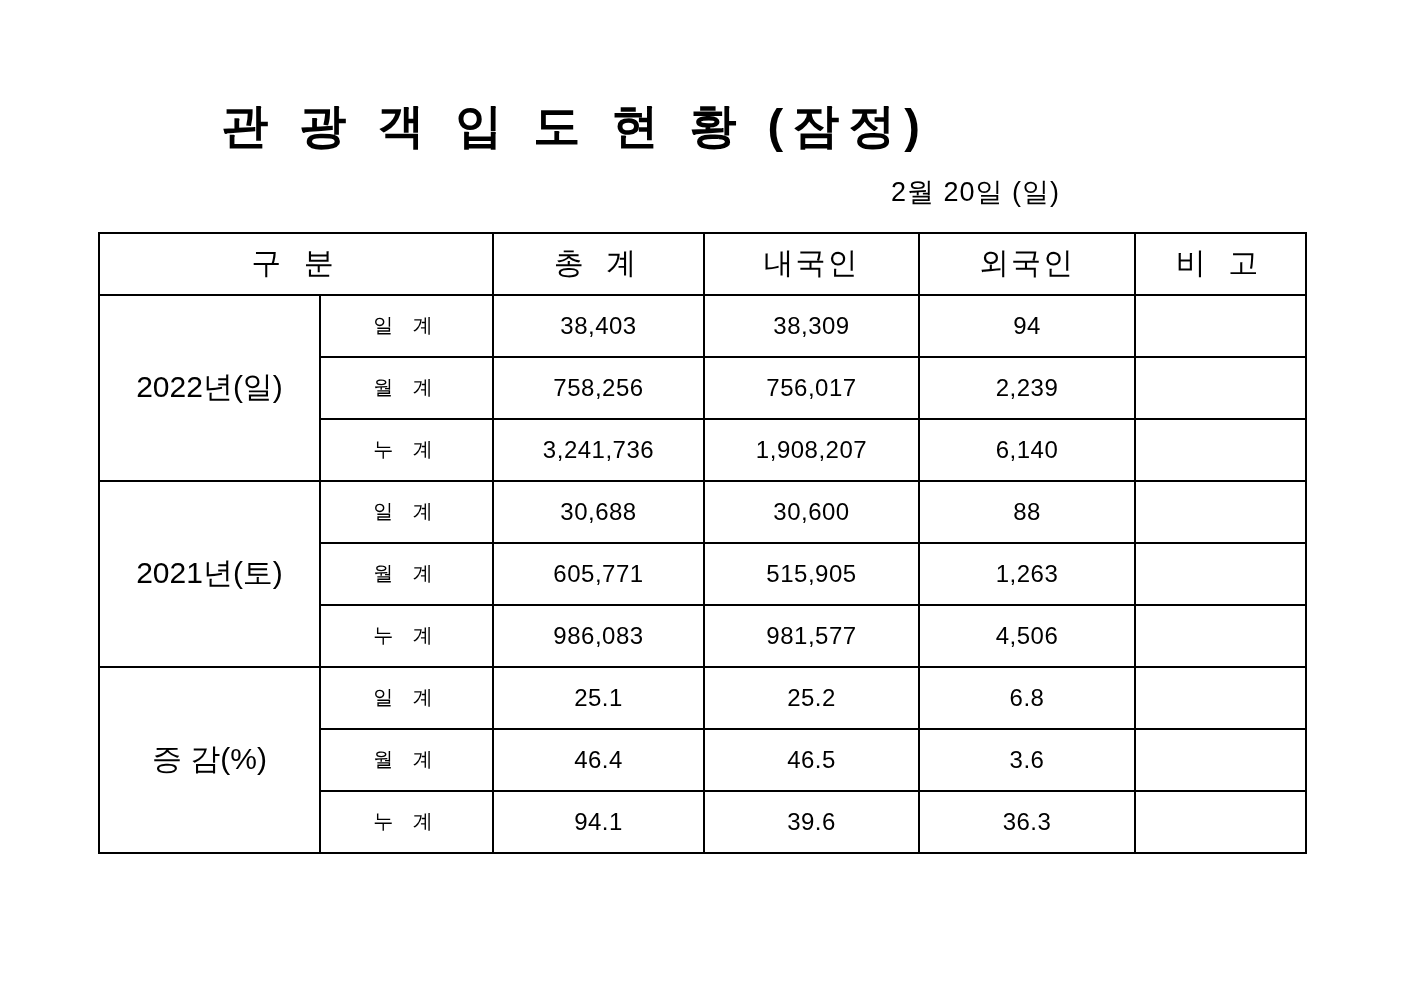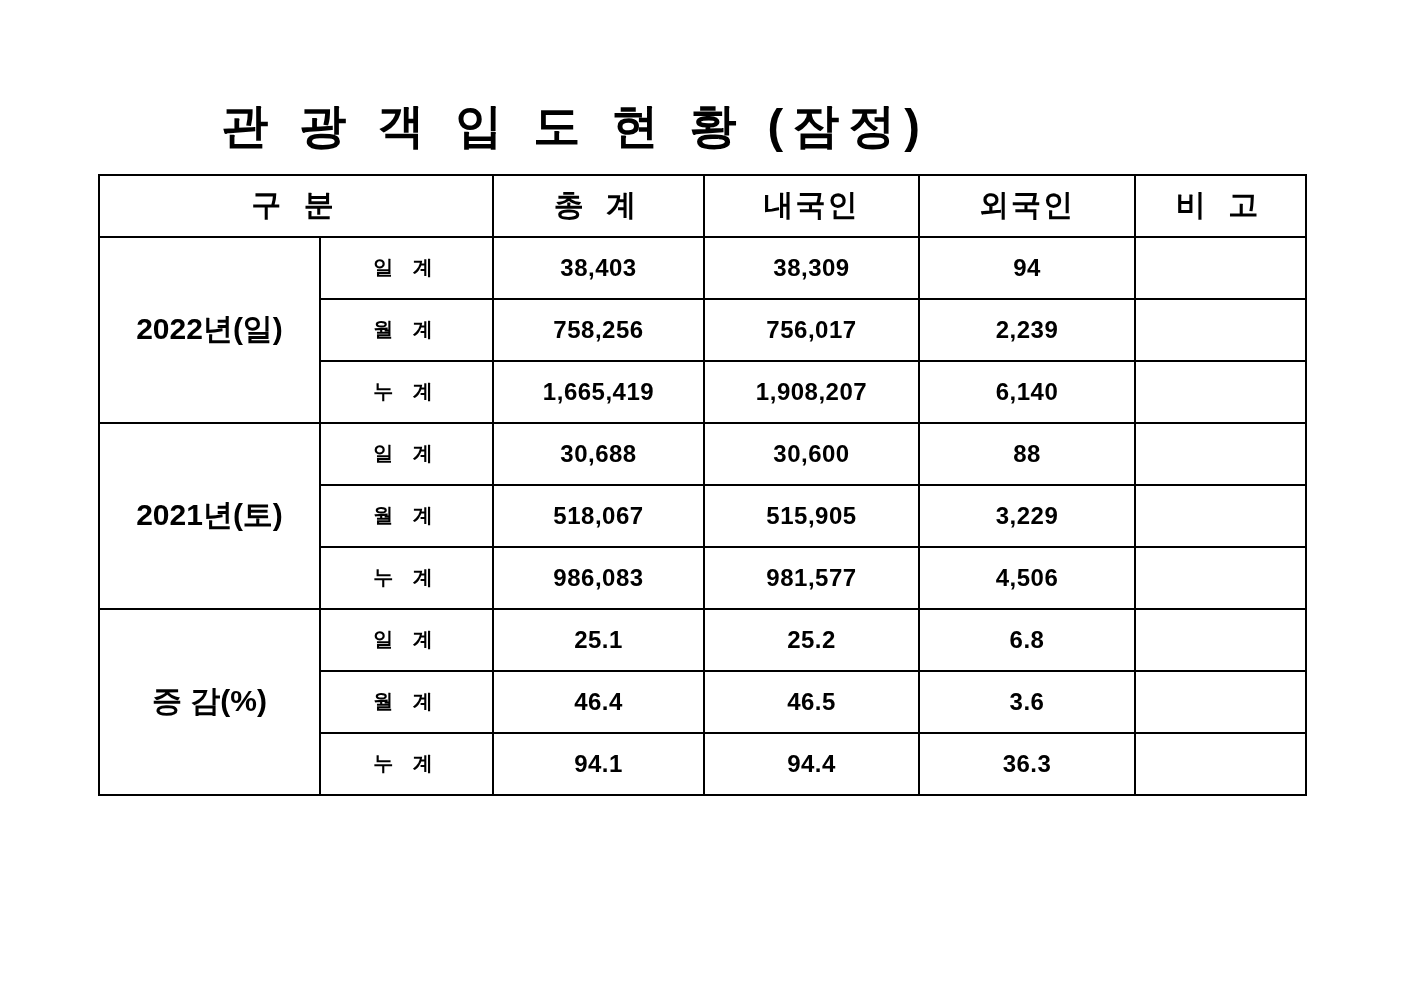--- a/index.html
+++ b/index.html
@@ -46,21 +46,21 @@
     border-collapse: collapse;
     width: 1207px;
     table-layout: fixed;
   }
   table.stat td, table.stat th {
     border: 2px solid #000000;
     text-align: center;
     vertical-align: middle;
     padding: 0;
     height: 60px;
-    font-weight: bold;
+    font-weight: normal;
   }
   .col-cat  { width: 221px; }
   .col-sub  { width: 173px; }
   .col-num  { width: 211px; }
   .col-num2 { width: 215px; }
   .col-num3 { width: 216px; }
   .col-note { width: 171px; }
 
   thead td {
     font-size: 30px;
@@ -84,20 +84,21 @@
   }
   td.blank { }
   .thick-top { border-top-width: 3px; }
 </style>
 </head>
 <body>
 
 <div class="page">
 
   <h1 class="doc-title">관 광 객 입 도 현 황 (잠정)</h1>
+  <div class="doc-date">2월 20일 (일)</div>
 
   <div class="table-wrap">
     <table class="stat">
       <colgroup>
         <col class="col-cat">
         <col class="col-sub">
         <col class="col-num">
         <col class="col-num2">
         <col class="col-num3">
         <col class="col-note">
@@ -123,39 +124,39 @@
         </tr>
         <tr>
           <td class="sub">월 계</td>
           <td class="num">758,256</td>
           <td class="num">756,017</td>
           <td class="num">2,239</td>
           <td class="blank"></td>
         </tr>
         <tr>
           <td class="sub">누 계</td>
-          <td class="num">1,665,419</td>
+          <td class="num">3,241,736</td>
           <td class="num">1,908,207</td>
           <td class="num">6,140</td>
           <td class="blank"></td>
         </tr>
 
         <tr>
           <td class="cat thick-top" rowspan="3">2021년(토)</td>
           <td class="sub thick-top">일 계</td>
           <td class="num thick-top">30,688</td>
           <td class="num thick-top">30,600</td>
           <td class="num thick-top">88</td>
           <td class="blank thick-top"></td>
         </tr>
         <tr>
           <td class="sub">월 계</td>
-          <td class="num">518,067</td>
+          <td class="num">605,771</td>
           <td class="num">515,905</td>
-          <td class="num">3,229</td>
+          <td class="num">1,263</td>
           <td class="blank"></td>
         </tr>
         <tr>
           <td class="sub">누 계</td>
           <td class="num">986,083</td>
           <td class="num">981,577</td>
           <td class="num">4,506</td>
           <td class="blank"></td>
         </tr>
 
@@ -170,21 +171,21 @@
         <tr>
           <td class="sub">월 계</td>
           <td class="num">46.4</td>
           <td class="num">46.5</td>
           <td class="num">3.6</td>
           <td class="blank"></td>
         </tr>
         <tr>
           <td class="sub">누 계</td>
           <td class="num">94.1</td>
-          <td class="num">94.4</td>
+          <td class="num">39.6</td>
           <td class="num">36.3</td>
           <td class="blank"></td>
         </tr>
 
       </tbody>
     </table>
   </div>
 
 </div>
 

